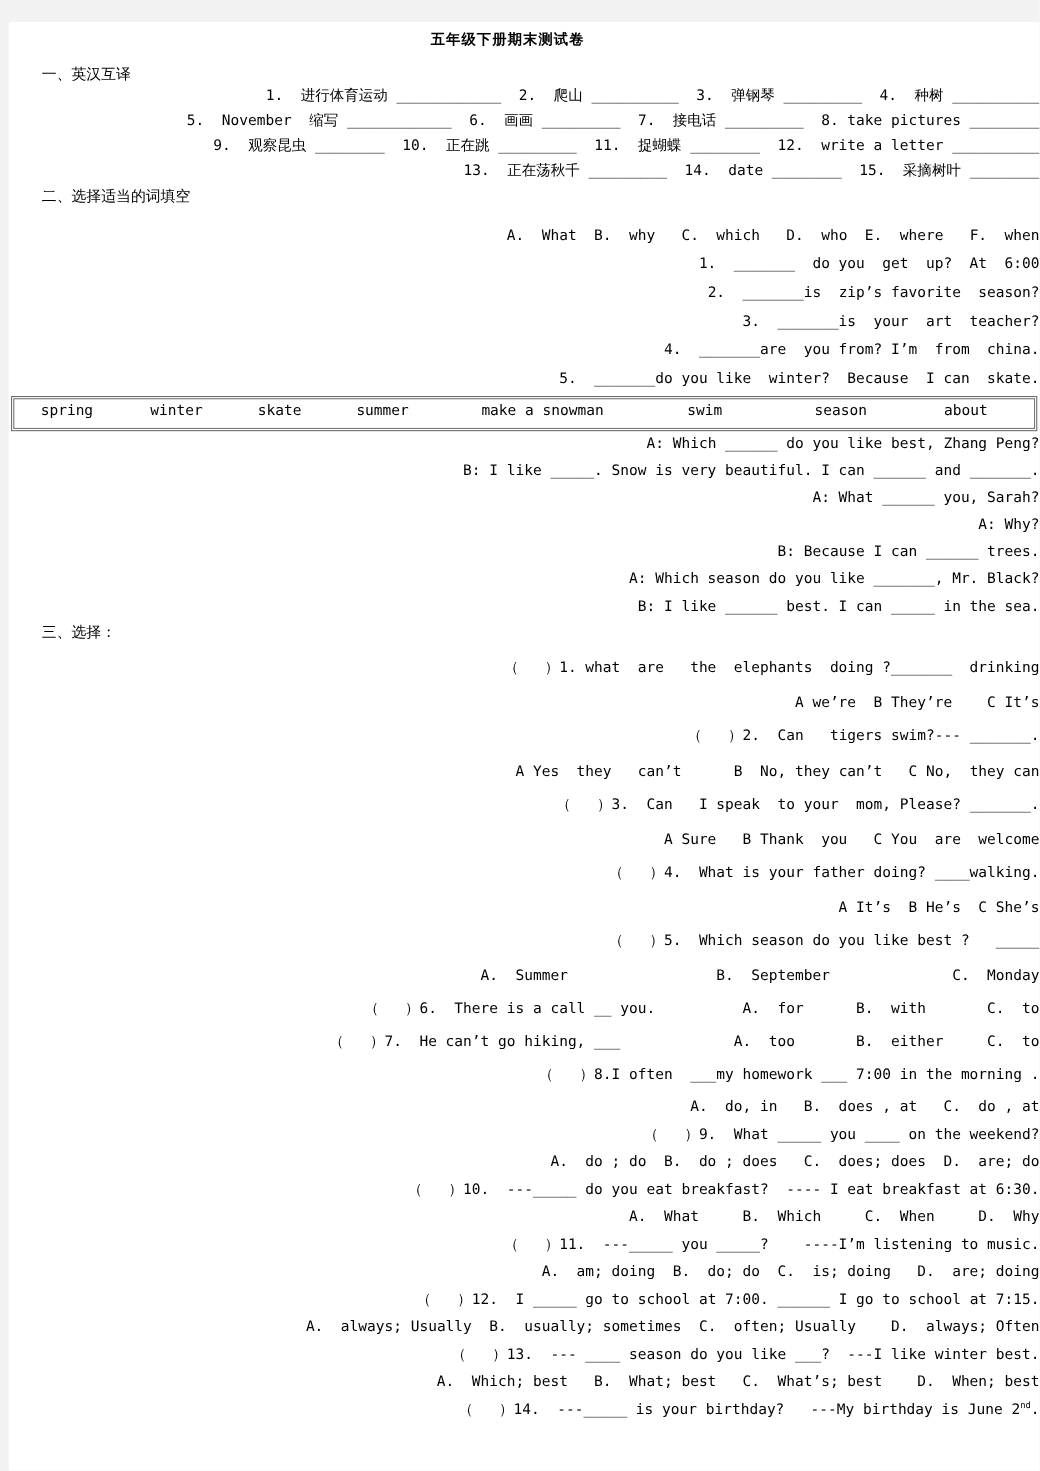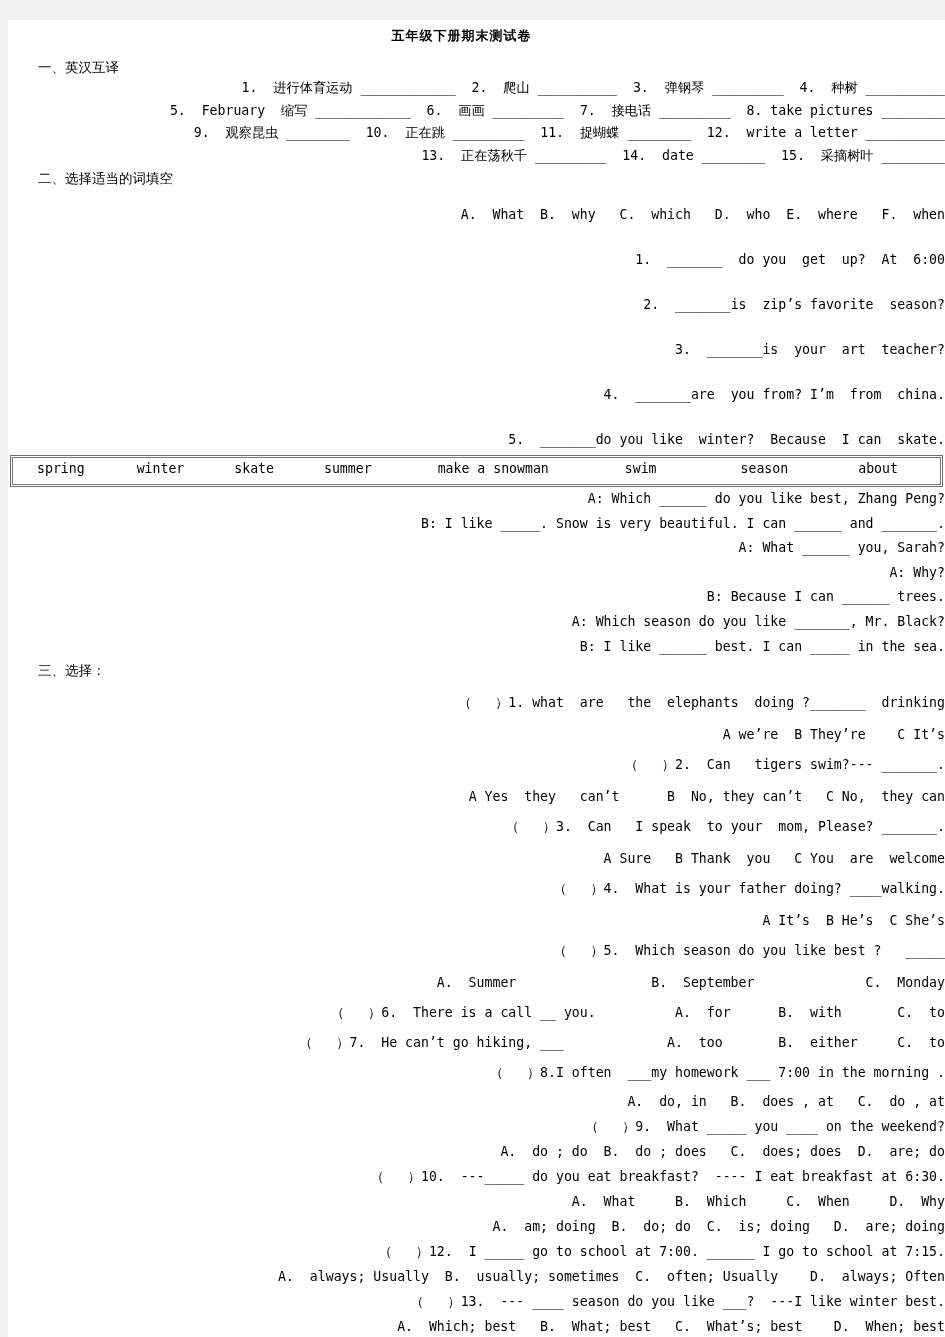--- a/index.html
+++ b/index.html
@@ -45,21 +45,21 @@
   }
   .sec-head {
     font-family: "DejaVu Sans", "Liberation Sans", sans-serif;
     font-size: 13.5px;
     color: #000;
     font-weight: 500;
   }
   .block1 { margin-left: 30px; margin-top: 14px; }
   .block1 .line { line-height: 22.5px; }
   .block2 { margin-left: 30px; margin-top: 3px; }
-  .block2 .line { line-height: 26px; margin-top: 19px; }
+  .block2 .line { line-height: 26px; }
   .block2 .opts { margin-top: 14px; }
   .wordbank {
     margin: 4px 4px 0 4px;
     border: 1px solid #777;
     outline: 1px solid #6e6e6e;
     outline-offset: 1px;
     padding: 3px 0 3px 0;
     height: 20px;
     box-sizing: content-box;
   }
@@ -92,21 +92,21 @@
 <body>
 
 <div class="page">
 <div class="inner">
 
   <div class="doc-title">五年级下册期末测试卷</div>
 
   <div class="block1">
     <div class="sec-head">一、英汉互译</div>
     <div class="body-text line">1.  进行体育运动 ____________  2.  爬山 __________  3.  弹钢琴 _________  4.  种树 __________</div>
-    <div class="body-text line">5.  February  缩写 ____________  6.  画画 _________  7.  接电话 _________  8. take pictures ________</div>
+    <div class="body-text line">5.  November  缩写 ____________  6.  画画 _________  7.  接电话 _________  8. take pictures ________</div>
     <div class="body-text line">9.  观察昆虫 ________  10.  正在跳 _________  11.  捉蝴蝶 ________  12.  write a letter __________</div>
     <div class="body-text line">13.  正在荡秋千 _________  14.  date ________  15.  采摘树叶 ________</div>
   </div>
 
   <div class="block2">
     <div class="sec-head">二、选择适当的词填空</div>
     <div class="body-text line opts">A.  What  B.  why   C.  which   D.  who  E.  where   F.  when</div>
     <div class="body-text line">1.  _______  do you  get  up?  At  6:00</div>
     <div class="body-text line">2.  _______is  zip’s favorite  season?</div>
     <div class="body-text line">3.  _______is  your  art  teacher?</div>
@@ -161,20 +161,21 @@
     <div class="body-text line" style="padding-left:0;margin-top:6px">（   ）7.  He can’t go hiking, ___             A.  too       B.  either     C.  to</div>
     <div class="body-text line" style="padding-left:0;margin-top:6px">（   ）8.I often  ___my homework ___ 7:00 in the morning .</div>
   </div>
 
   <div class="block5">
     <div class="body-text tight" style="margin-top:4px">A.  do, in   B.  does , at   C.  do , at</div>
     <div class="body-text tight">（   ）9.  What _____ you ____ on the weekend?</div>
     <div class="body-text tight">A.  do ; do  B.  do ; does   C.  does; does  D.  are; do</div>
     <div class="body-text tight">（   ）10.  ---_____ do you eat breakfast?  ---- I eat breakfast at 6:30.</div>
     <div class="body-text tight">A.  What     B.  Which     C.  When     D.  Why</div>
+    <div class="body-text tight">（   ）11.  ---_____ you _____?    ----I’m listening to music.</div>
     <div class="body-text tight">A.  am; doing  B.  do; do  C.  is; doing   D.  are; doing</div>
     <div class="body-text tight">（   ）12.  I _____ go to school at 7:00. ______ I go to school at 7:15.</div>
     <div class="body-text tight">A.  always; Usually  B.  usually; sometimes  C.  often; Usually    D.  always; Often</div>
     <div class="body-text tight">（   ）13.  --- ____ season do you like ___?  ---I like winter best.</div>
     <div class="body-text tight">A.  Which; best   B.  What; best   C.  What’s; best    D.  When; best</div>
     <div class="body-text tight"><span>（   ）14.  ---_____ is your birthday?   ---My birthday is June 2</span><sup>nd</sup><span>.</span></div>
   </div>
 
 </div>
 </div>

